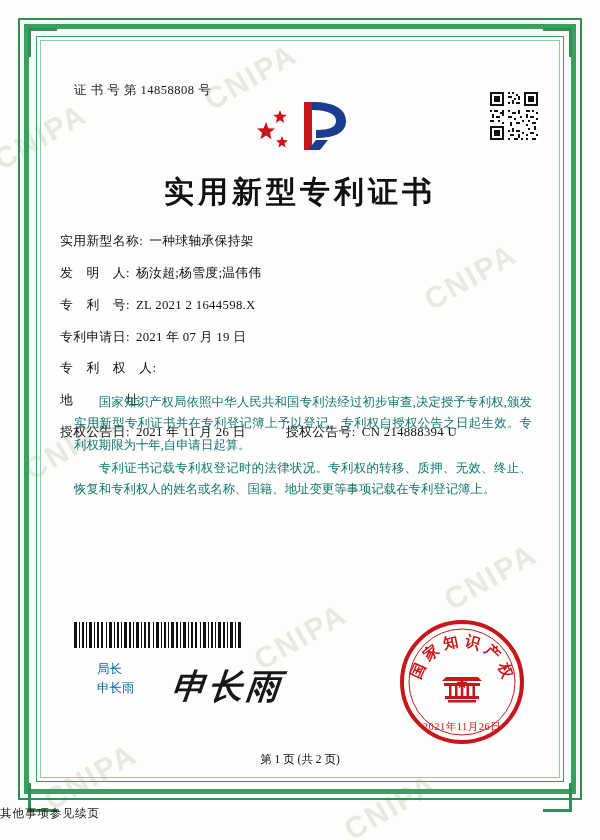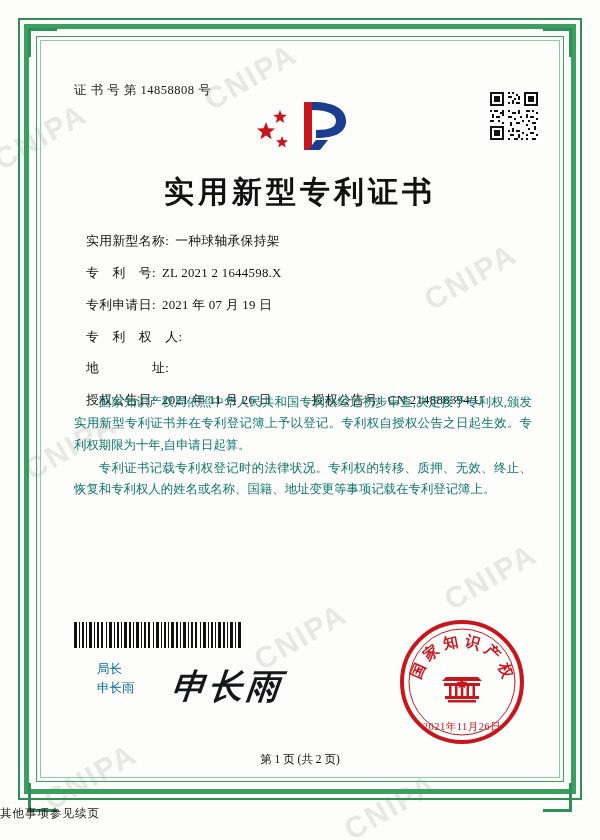--- a/index.html
+++ b/index.html
@@ -122,21 +122,21 @@
     text-align: center;
     font-family: Liberation Sans, sans-serif;
     font-weight: bold;
     font-size: 30px;
     letter-spacing: 4px;
     color: #111;
   }
 
   .fields {
     position: absolute;
-    left: 34px; top: 182px;
+    left: 8px; top: 182px;
     width: 460px;
     text-align: center;
   }
   .field-row {
     display: flex;
     align-items: baseline;
     margin-bottom: 16.5px;
     font-size: 12.8px;
     color: #111;
     line-height: 1.2;
@@ -345,20 +345,24 @@
     </div>
 
     <div class="doc-title">实用新型专利证书</div>
 
     <div class="fields">
       <div class="field-row">
         <span class="field-label">实用新型名称:</span>
         <span class="field-value">一种球轴承保持架</span>
       </div>
       <div class="field-row">
+        <span class="field-label">发　明　人:</span>
+        <span class="field-value">杨汝超;杨雪度;温伟伟</span>
+      </div>
+      <div class="field-row">
         <span class="field-label">专　利　号:</span>
         <span class="field-value">ZL 2021 2 1644598.X</span>
       </div>
       <div class="field-row">
         <span class="field-label">专利申请日:</span>
         <span class="field-value">2021 年 07 月 19 日</span>
       </div>
       <div class="field-row">
         <span class="field-label">专　利　权　人:</span>
       </div>

